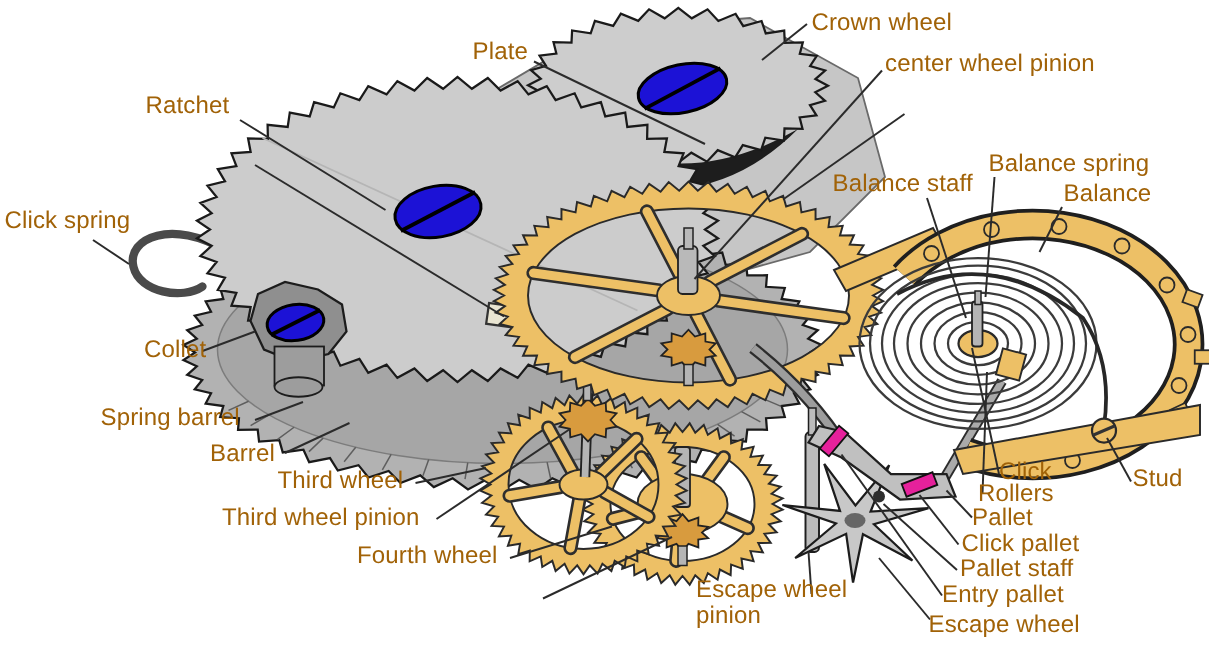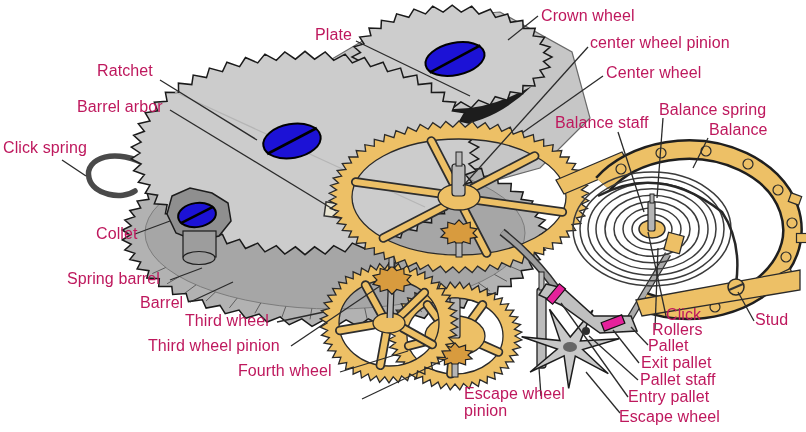--- a/index.html
+++ b/index.html
@@ -2,21 +2,21 @@
 <html><head>
 <meta charset="utf-8">
 <style>
   html,body{margin:0;padding:0;background:#fff;}
   .stage{
     position:relative;width:806px;height:432px;background:#ffffff;overflow:hidden;
     font-family:"Liberation Sans","DejaVu Sans",sans-serif;
   }
   .stage svg{position:absolute;left:0;top:0;}
   .lbl{
-    position:absolute;font-size:16px;line-height:17px;color:#be185d;
+    position:absolute;font-size:16px;line-height:17px;color:#a16207;
     white-space:nowrap;letter-spacing:0.1px;
   }
   .lbl.center{text-align:left;white-space:normal;}
 </style>
 </head>
 <body>
 
 <div class="stage">
 
   <svg id="art" width="806" height="432" viewBox="0 0 806 432">
@@ -201,35 +201,33 @@
         <line x1="648" y1="345" x2="631" y2="327" stroke="#2b2b2b" stroke-width="1.3"></line>
         <line x1="655" y1="329" x2="658" y2="248" stroke="#2b2b2b" stroke-width="1.3"></line>
         <line x1="666" y1="316" x2="648" y2="232" stroke="#2b2b2b" stroke-width="1.3"></line>
         <line x1="754" y1="321" x2="738" y2="292" stroke="#2b2b2b" stroke-width="1.3"></line>
       </g>
   </svg>
 
   <div class="lbl" style="left:315px;top:26px">Plate</div>
   <div class="lbl" style="left:541px;top:7px">Crown wheel</div>
   <div class="lbl" style="left:590px;top:34px">center wheel pinion</div>
-  <div class="lbl" style="left:606px;top:64px">Center wheel</div>
   <div class="lbl" style="left:97px;top:62px">Ratchet</div>
-  <div class="lbl" style="left:77px;top:98px">Barrel arbor</div>
   <div class="lbl" style="left:659px;top:101px">Balance spring</div>
   <div class="lbl" style="left:555px;top:114px">Balance staff</div>
   <div class="lbl" style="left:709px;top:121px">Balance</div>
   <div class="lbl" style="left:3px;top:139px">Click spring</div>
   <div class="lbl" style="left:96px;top:225px">Collet</div>
   <div class="lbl" style="left:67px;top:270px">Spring barrel</div>
   <div class="lbl" style="left:140px;top:294px">Barrel</div>
   <div class="lbl" style="left:185px;top:312px">Third wheel</div>
   <div class="lbl" style="left:238px;top:362px">Fourth wheel</div>
   <div class="lbl" style="left:148px;top:337px">Third wheel pinion</div>
   <div class="lbl center" style="left:464px;top:385px;width:118px">Escape wheel pinion</div>
   <div class="lbl" style="left:619px;top:408px">Escape wheel</div>
   <div class="lbl" style="left:628px;top:388px">Entry pallet</div>
   <div class="lbl" style="left:640px;top:371px">Pallet staff</div>
-  <div class="lbl" style="left:641px;top:354px">Exit pallet</div>
+  <div class="lbl" style="left:641px;top:354px">Click pallet</div>
   <div class="lbl" style="left:648px;top:337px">Pallet</div>
   <div class="lbl" style="left:652px;top:321px">Rollers</div>
   <div class="lbl" style="left:666px;top:306px">Click</div>
   <div class="lbl" style="left:755px;top:311px">Stud</div>
 </div>
 
 </body></html>

